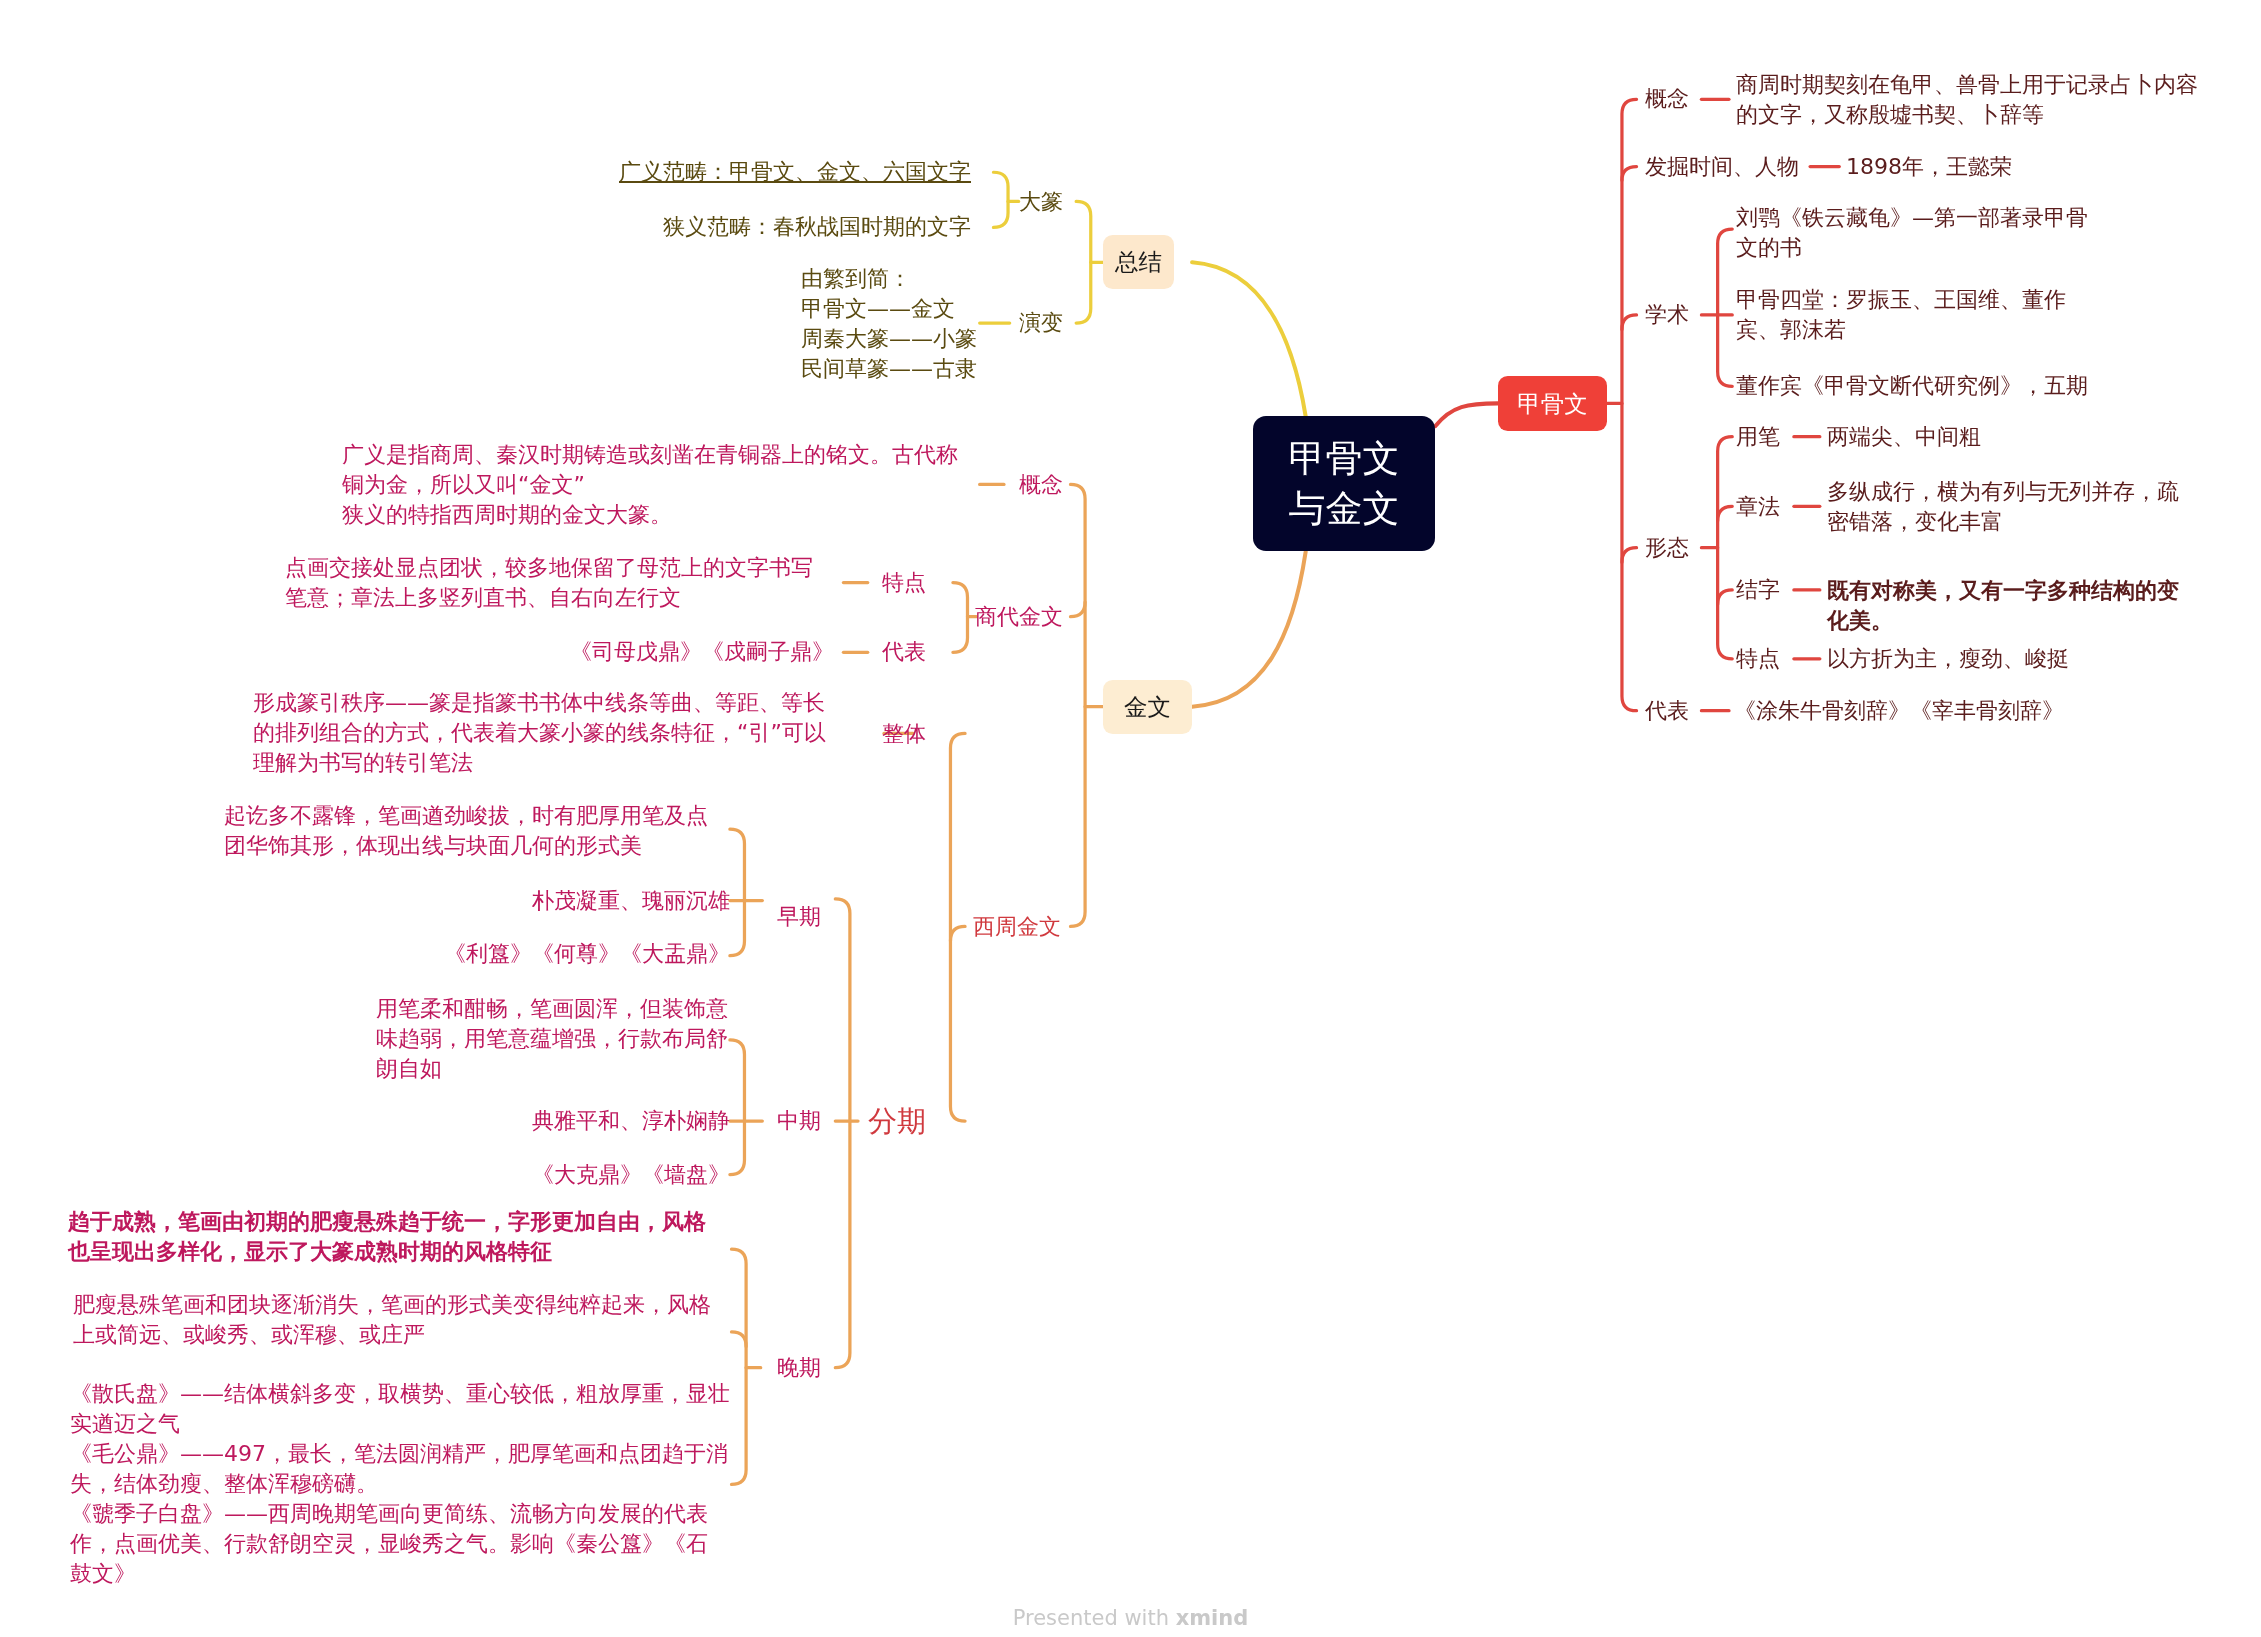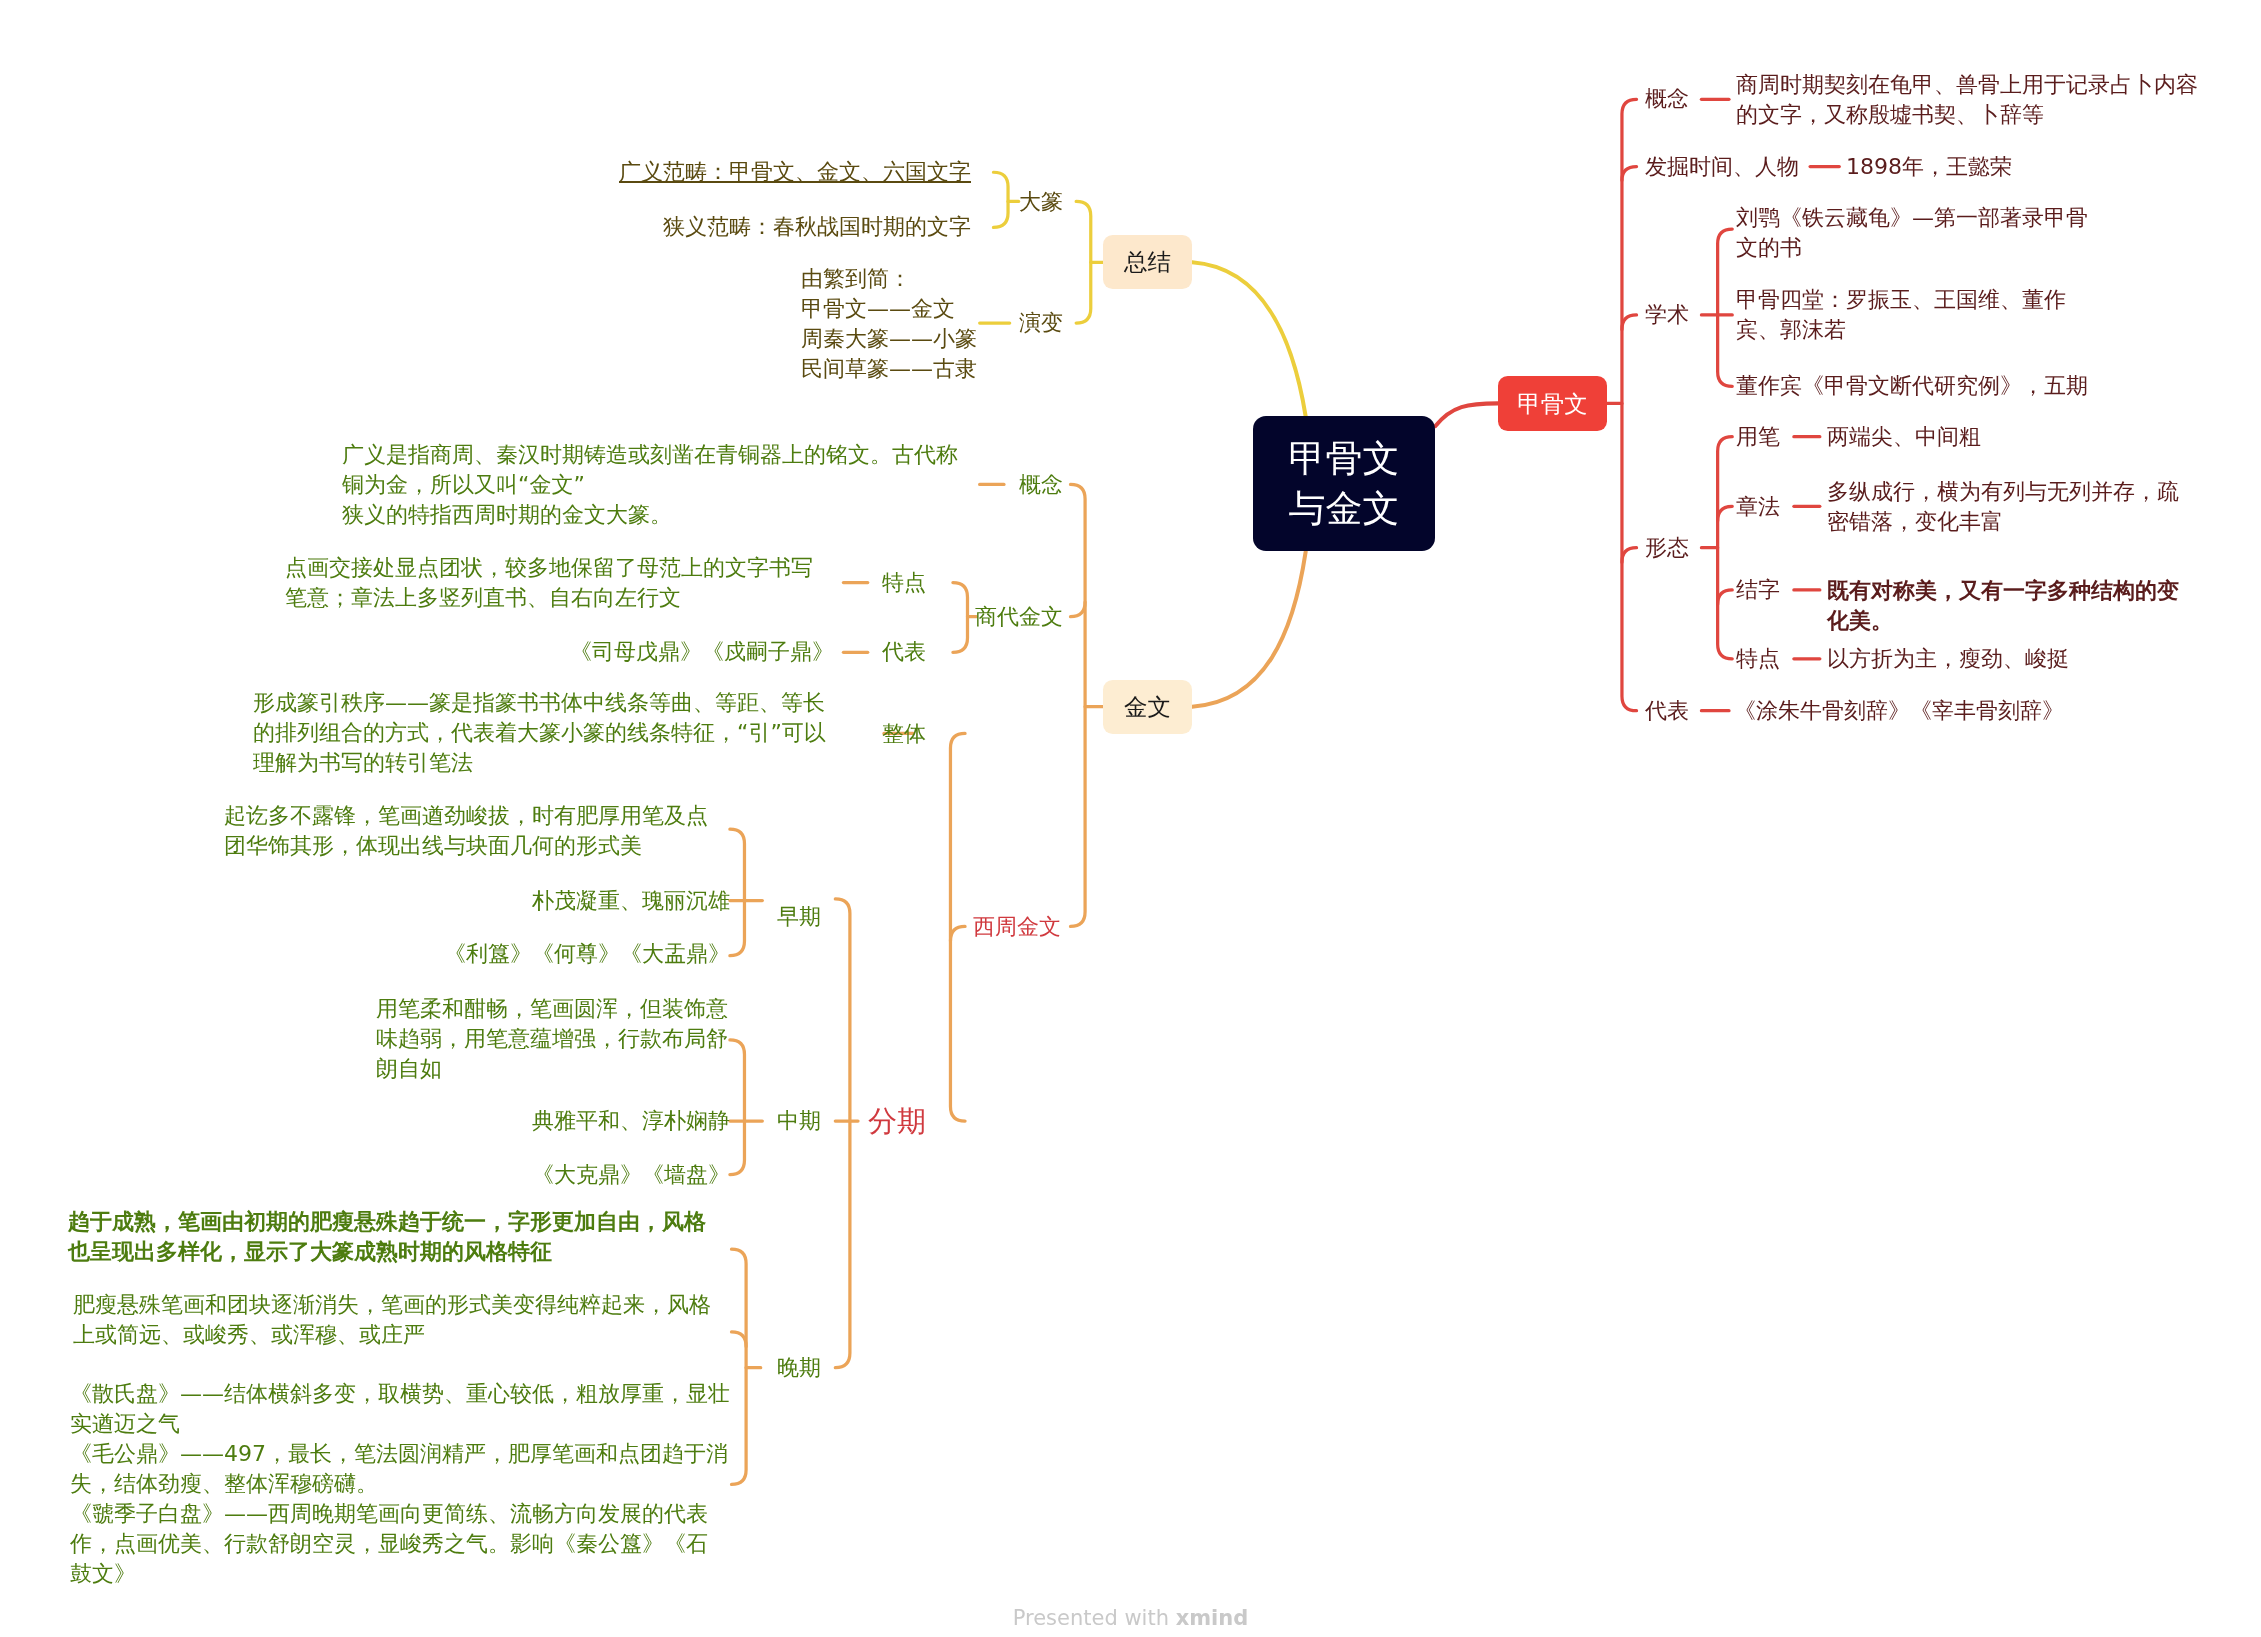--- a/index.html
+++ b/index.html
@@ -3,21 +3,21 @@
 <meta charset="utf-8">
 <style>
   html, body { margin: 0; padding: 0; background: #ffffff; }
   body { width: 2261px; height: 1638px; position: relative; overflow: hidden;
          font-family: "DejaVu Sans", "Liberation Sans", sans-serif; }
   #lines { position: absolute; left: 0; top: 0; width: 2261px; height: 1638px; pointer-events: none; }
   .t { position: absolute; font-size: 22px; line-height: 30px; white-space: pre; }
   .r { text-align: right; }
   .red-txt { color: #5a1c1c; }
   .ol-txt { color: #5a4a10; }
-  .or-txt { color: #4d7c0f; }
+  .or-txt { color: #be185d; }
   .hl { color: #d0393e; }
   .node { position: absolute; display: flex; align-items: center; justify-content: center; border-radius: 9.7px; }
   .central { background: #03052b; color: #ffffff; font-size: 37px; line-height: 50px; text-align: center; border-radius: 13px; }
   .main-red { background: #ef4038; color: #ffffff; font-size: 23.5px; border-radius: 9.7px; }
   .main-cream { background: #fde8cc; color: #1a1a1a; font-size: 23.5px; }
   .main-cream2 { background: #fdedd2; color: #1a1a1a; font-size: 23.5px; }
   .footer { position: absolute; left: 0; width: 2261px; top: 1606px; text-align: center; font-size: 21px; color: #c9c9c9; font-family: "DejaVu Sans", sans-serif; }
   .footer b { font-weight: bold; }
 </style>
 </head>
@@ -120,21 +120,21 @@
 密错落，变化丰富</div>
 <div class="t red-txt" style="left:1736px;top:575px;">结字</div>
 <div class="t red-txt" style="left:1827px;top:576px;font-weight:bold;">既有对称美，又有一字多种结构的变
 化美。</div>
 <div class="t red-txt" style="left:1736px;top:644px;">特点</div>
 <div class="t red-txt" style="left:1827px;top:644px;">以方折为主，瘦劲、峻挺</div>
 
 <div class="t red-txt" style="left:1645px;top:696px;">代表</div>
 <div class="t red-txt" style="left:1734px;top:696px;">《涂朱牛骨刻辞》《宰丰骨刻辞》</div>
 
-<div class="node main-cream" style="left:1103px;top:235px;width:89px;height:54px;">
+<div class="node main-cream" style="left:1103px;top:235px;width:71px;height:54px;">
   <span>总结</span>
 </div>
 <div class="t ol-txt" style="left:1019px;top:187px;">大篆</div>
 <div class="t ol-txt r" style="right:1290px;top:157px;text-decoration:underline;">广义范畴：甲骨文、金文、六国文字</div>
 <div class="t ol-txt r" style="right:1290px;top:212px;">狭义范畴：春秋战国时期的文字</div>
 <div class="t ol-txt" style="left:1019px;top:308px;">演变</div>
 <div class="t ol-txt" style="left:801px;top:264px;">由繁到简：
 甲骨文——金文
 周秦大篆——小篆
 民间草篆——古隶</div>

